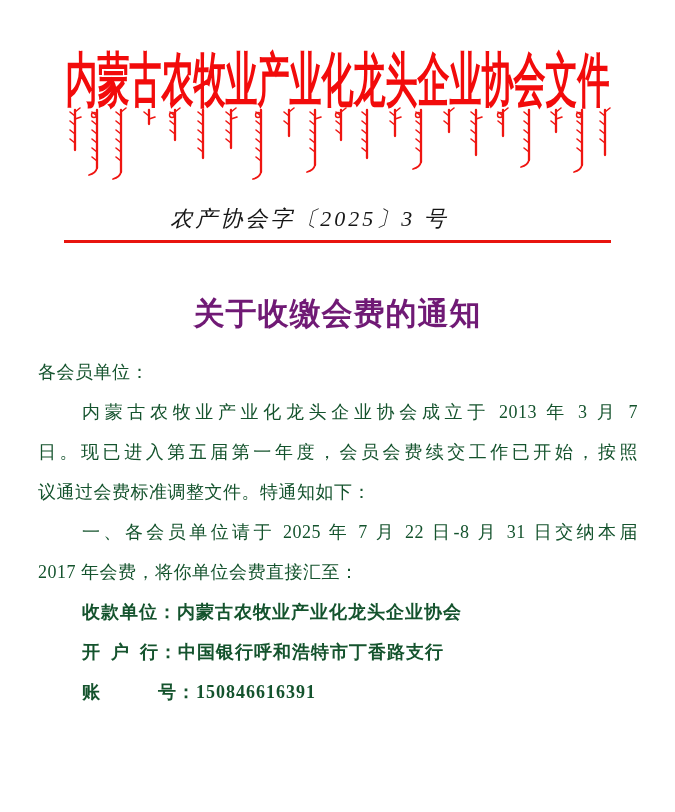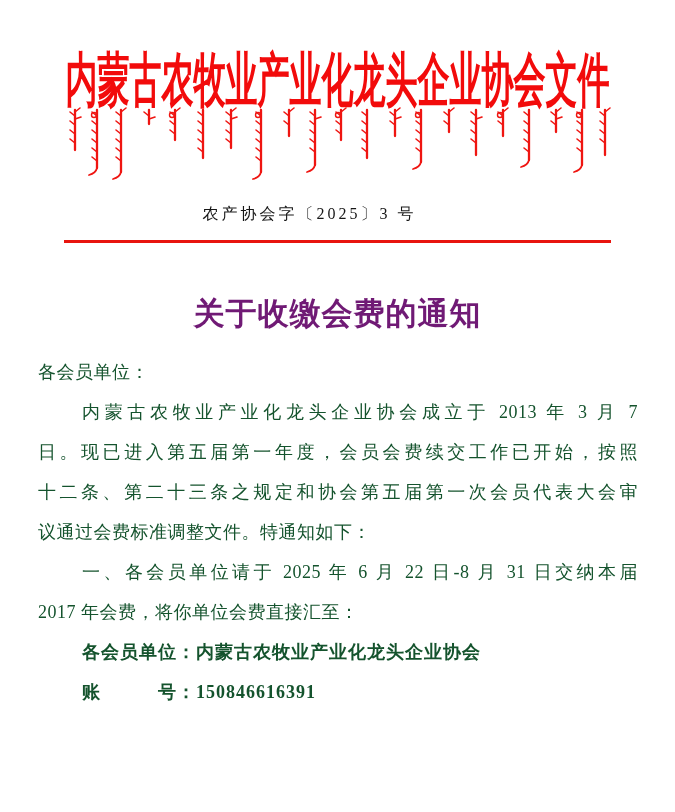--- a/index.html
+++ b/index.html
@@ -29,23 +29,24 @@
   .mongolian {
     position: absolute;
     top: 106px; left: 57px;
     width: 560px; height: 100px;
   }
   .doc-number {
     position: absolute;
     top: 204px; left: 0;
     width: 619px;
     text-align: center;
-    font-size: 16px;
+    font-size: 22px;
     letter-spacing: 3px;
     color: #161616;
+    font-style: italic;
   }
   .red-line {
     position: absolute;
     top: 240px; left: 64px;
     width: 547px; height: 3px;
   }
   .notice-title {
     position: absolute;
     top: 293px; left: 0;
     width: 675px;
@@ -149,21 +150,21 @@
   <div class="doc-number">农产协会字〔2025〕3 号</div>
 
   <div class="red-line" style="background: rgb(232, 20, 14);"></div>
 
   <div class="notice-title">关于收缴会费的通知</div>
 
   <div class="body-lines">
       <div class="line">各会员单位：</div>
       <div class="line indent justify">内蒙古农牧业产业化龙头企业协会成立于 2013 年 3 月 7</div>
       <div class="line justify">日。现已进入第五届第一年度，会员会费续交工作已开始，按照</div>
-      <div class="line justify">十二条、第二十三条之规定和协会第五届第一次会员代表大会审</div>
       <div class="line">议通过会费标准调整文件。特通知如下：</div>
-      <div class="line indent justify">一、各会员单位请于 2025 年 6 月 22 日-8 月 31 日交纳本届</div>
+      <div class="line indent justify">一、各会员单位请于 2025 年 7 月 22 日-8 月 31 日交纳本届</div>
       <div class="line">2017 年会费，将你单位会费直接汇至：</div>
-      <div class="line indent bold">各会员单位：内蒙古农牧业产业化龙头企业协会</div>
+      <div class="line indent bold">收款单位：内蒙古农牧业产业化龙头企业协会</div>
+      <div class="line indent bold">开 户 行：中国银行呼和浩特市丁香路支行</div>
       <div class="line indent bold">账　　　号：150846616391</div>
     </div>
 
 </div>
 
 </body></html>

